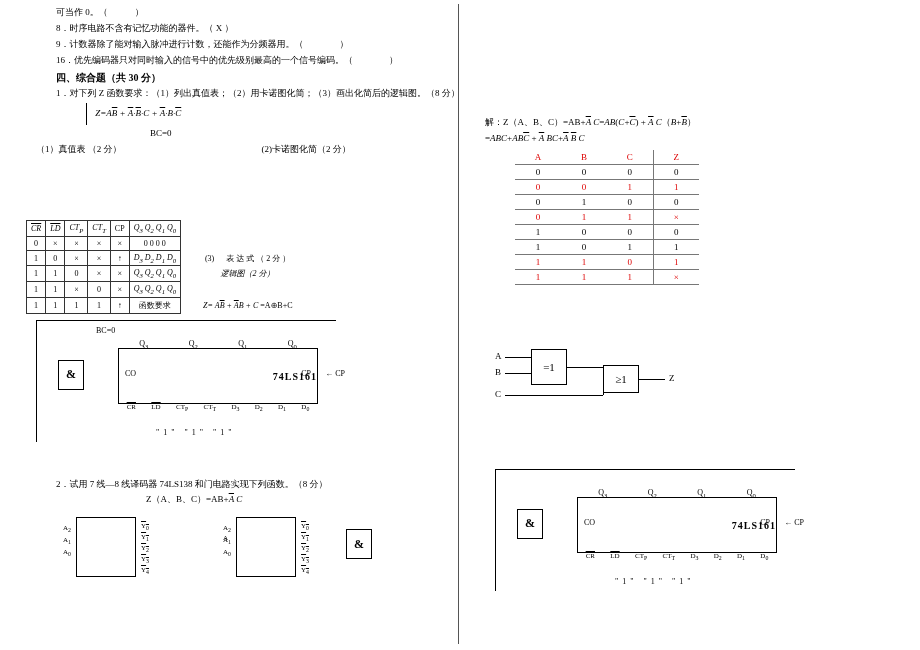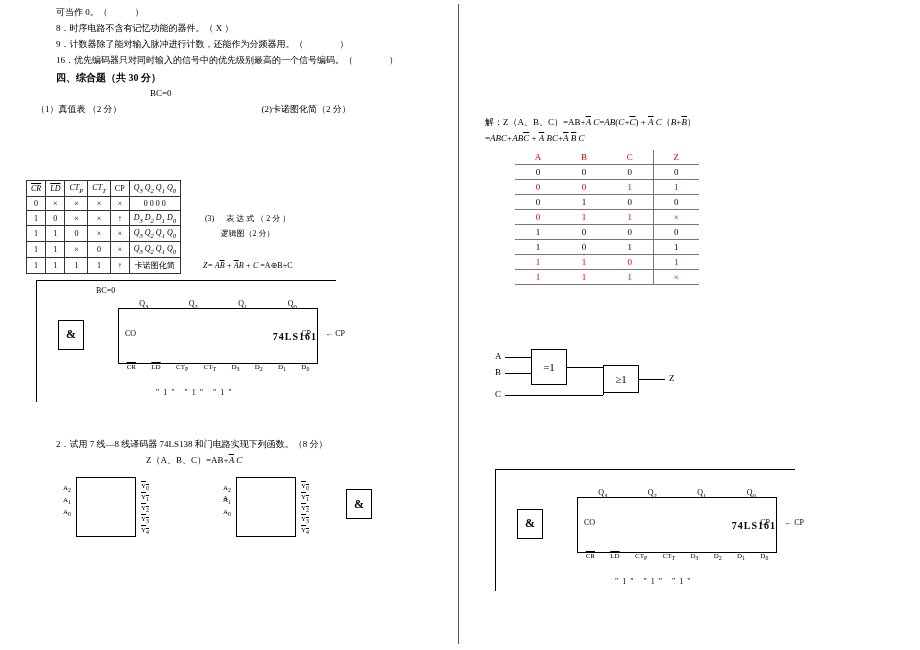--- a/index.html
+++ b/index.html
@@ -70,20 +70,25 @@
 <body>
 
 <div class="page">
 
   <div class="col">
     <div class="line indent">可当作 0。（　　　）</div>
     <div class="line indent">8．时序电路不含有记忆功能的器件。（ X ）</div>
     <div class="line indent">9．计数器除了能对输入脉冲进行计数，还能作为分频器用。（　　　　）</div>
     <div class="line indent">16．优先编码器只对同时输入的信号中的优先级别最高的一个信号编码。（　　　　）</div>
     <div class="line bold indent">四、综合题（共 30 分）</div>
+    <div class="line indent">1．对下列 Z 函数要求：（1）列出真值表；（2）用卡诺图化简；（3）画出化简后的逻辑图。（8 分）</div>
+    <div class="line indent2">
+      <span style="display:inline-block;border-left:1px solid #000;height:22px;vertical-align:middle;margin-right:6px;"></span>
+      <span class="i">Z=</span><span class="i">A<span class="ovl">B</span> + <span class="ovl">A</span>·<span class="ovl">B</span>·C + <span class="ovl">A</span>·B·<span class="ovl">C</span></span>
+    </div>
     <div class="line indent2" style="margin-left:64px;"><span>BC=0</span></div>
     <div class="row-sub">
       <span>（1）真值表 （2 分）</span>
       <span>(2)卡诺图化简（2 分）</span>
     </div>
 
     <div style="height:60px"></div>
 
     <table class="fn">
       <tbody>
@@ -112,37 +117,37 @@
             <td><span class="i">D<sub>3</sub> D<sub>2</sub> D<sub>1</sub> D<sub>0</sub></span></td>
             <td class="noborder" style="padding-left:22px;">(3)&nbsp;&nbsp;&nbsp;&nbsp;&nbsp;&nbsp;表 达 式 （ 2  分 ）</td>
           </tr>
       <tr>
             <td>1</td>
             <td>1</td>
             <td>0</td>
             <td>×</td>
             <td>×</td>
             <td><span class="i">Q<sub>3</sub> Q<sub>2</sub> Q<sub>1</sub> Q<sub>0</sub></span></td>
-            <td class="noborder" style="padding-left:22px;">逻辑图（2 分）</td>
+            <td class="noborder" style="padding-left:22px;font-style:italic;">逻辑图（2 分）</td>
           </tr>
       <tr>
             <td>1</td>
             <td>1</td>
             <td>×</td>
             <td>0</td>
             <td>×</td>
             <td><span class="i">Q<sub>3</sub> Q<sub>2</sub> Q<sub>1</sub> Q<sub>0</sub></span></td>
           </tr>
       <tr>
             <td>1</td>
             <td>1</td>
             <td>1</td>
             <td>1</td>
             <td>↑</td>
-            <td>卡诺图化简</td>
+            <td>函数要求</td>
             <td class="noborder" style="padding-left:22px;"><span class="i">Z= A<span class="ovl">B</span> + <span class="ovl">A</span>B + C</span> =A⊕B+C</td>
           </tr>
     </tbody>
       </table>
 
     <div style="position:relative;height:150px;margin-top:6px;">
       <div class="wire" style="left:10px;top:0;width:300px;height:1px;"></div>
       <div class="wire" style="left:10px;top:0;width:1px;height:122px;"></div>
       <div style="position:absolute;left:70px;top:6px;font-size:8px;">BC=0</div>
       <div class="gate and" style="position:absolute;left:32px;top:40px;">&amp;</div>

